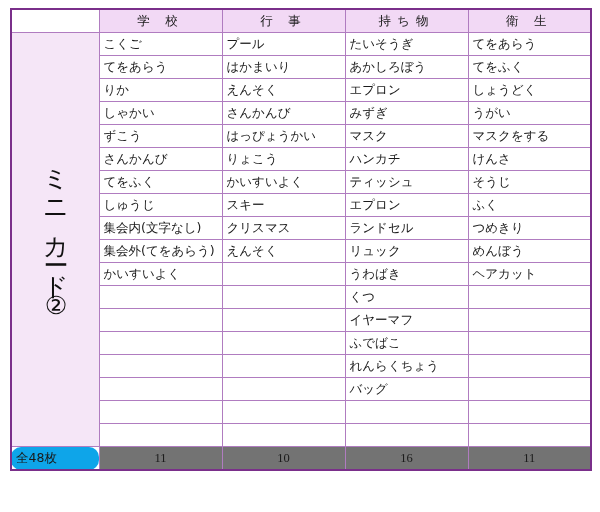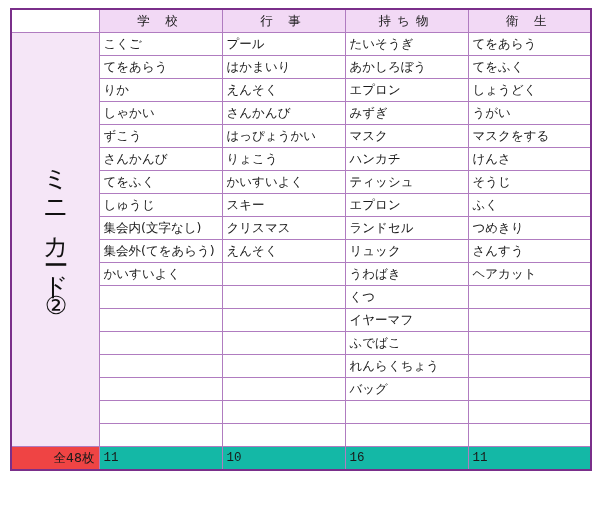--- a/index.html
+++ b/index.html
@@ -77,32 +77,33 @@
   .cell {
     background: #ffffff;
     text-align: left;
     font-size: 12.5px;
     font-family: "DejaVu Sans", "Liberation Sans", sans-serif;
     height: 24px;
   }
 
   
   .footer-label {
-    background: #ef4444;
-    text-align: right;
+    background: #0ea5e9;
+    text-align: left;
     font-size: 13px;
     height: 28px;
     font-family: "DejaVu Sans", "Liberation Sans", sans-serif;
+    border-radius: 10px;
   }
   .footer-count {
-    background: #14b8a6;
-    text-align: left;
+    background: #737373;
+    text-align: center;
     font-size: 14px;
     height: 28px;
-    font-family: Liberation Mono, monospace;
+    font-family: Liberation Serif, serif;
   }
   .thick-top { border-top: 2px solid #7a2f8a; }
 </style>
 </head>
 <body>
 
 <div class="sheet">
   <table class="grid">
     <colgroup>
       <col class="c-title">
@@ -174,21 +175,21 @@
       <tr>
         <td class="cell">集会内(文字なし)</td>
         <td class="cell">クリスマス</td>
         <td class="cell">ランドセル</td>
         <td class="cell">つめきり</td>
       </tr>
       <tr>
         <td class="cell">集会外(てをあらう)</td>
         <td class="cell">えんそく</td>
         <td class="cell">リュック</td>
-        <td class="cell">さんすう</td>
+        <td class="cell">めんぼう</td>
       </tr>
       <tr>
         <td class="cell">かいすいよく</td>
         <td class="cell"></td>
         <td class="cell">うわばき</td>
         <td class="cell">ヘアカット</td>
       </tr>
       <tr>
         <td class="cell"></td>
         <td class="cell"></td>

